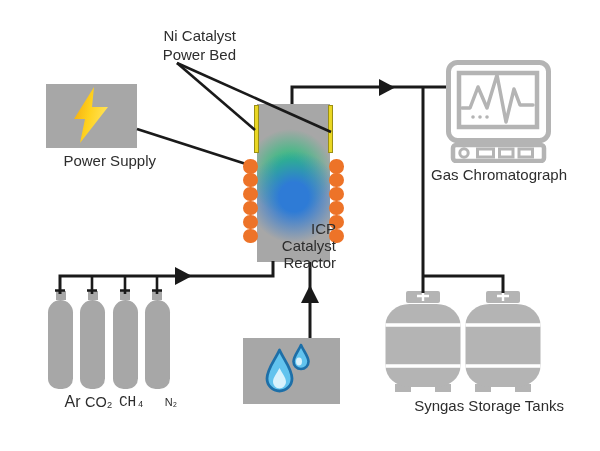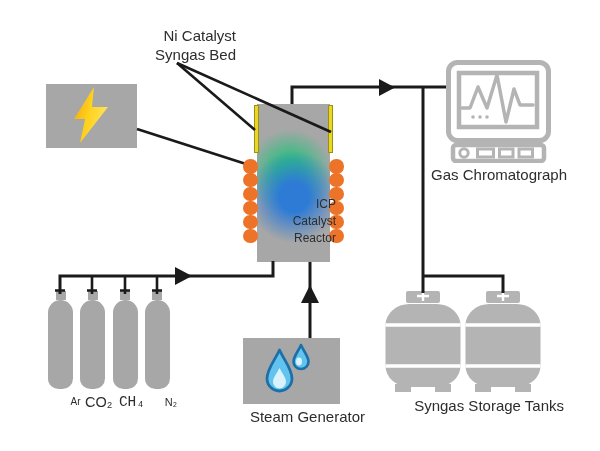--- a/index.html
+++ b/index.html
@@ -27,21 +27,21 @@
     background:radial-gradient(circle closest-side,var(--plasma-green) 0%,var(--plasma-green) 30%,transparent 100%);}
   .plasma.blue{left:-9px;top:47px;width:92px;height:92px;
     background:radial-gradient(circle closest-side,var(--plasma-blue) 0%,var(--plasma-blue) 32%,transparent 100%);}
   .strip{position:absolute;width:5px;height:48px;top:105px;background:var(--catalyst-yellow);
     border:1px solid var(--catalyst-border);z-index:2;}
   .strip.left{left:254px;} .strip.right{left:328px;}
   .coil-col{position:absolute;top:159px;z-index:4;}
   .coil-col.left{left:243px;} .coil-col.right{left:329px;}
   .coil-col i{display:block;width:14.5px;height:14.5px;border-radius:50%;
     background:var(--coil-orange);margin-bottom:-0.6px;}
-  .reactor-label{left:252px;top:196px;width:84px;font-size:12px;line-height:17px;z-index:5;}
+  .reactor-label{left:252px;top:220px;width:84px;font-size:15px;line-height:17px;z-index:5;}
   
   .gc-icon{position:absolute;left:446px;top:60px;z-index:1;}
   .tanks{position:absolute;left:378px;top:288px;z-index:1;}
   .steam-box{left:243px;top:338px;width:97px;height:66px;z-index:1;}
   .droplets{position:absolute;left:262px;top:342px;z-index:2;}
   .cyl{position:absolute;width:25px;height:89px;top:300px;background:var(--box-gray);
     border-radius:13px 13px 11px 11px;z-index:1;}
   .cyl-neck{position:absolute;width:10px;height:9px;top:291px;background:var(--box-gray);z-index:1;}
 </style>
 </head>
@@ -65,34 +65,35 @@
     <path d="M92 294 L92 276 M125 294 L125 276 M157 294 L157 276" stroke="var(--line)" stroke-width="2.6" fill="none"></path>
     <path d="M55 290.5 L65 290.5 M87 290.5 L97 290.5 M120 290.5 L130 290.5 M152 290.5 L162 290.5" stroke="var(--line)" stroke-width="2.4" fill="none"></path>
     <polygon points="175,267 175,285 192,276" fill="var(--line)"></polygon>
 
     <path d="M310 338 L310 262" stroke="var(--line)" stroke-width="3" fill="none"></path>
     <polygon points="301,303 319,303 310,285" fill="var(--line)"></polygon>
   </svg>
 
   <div class="lbl" style="left:116px;top:27px;width:120px;">
     <div>Ni Catalyst</div>
-    <div>Syngas Bed</div>
+    <div>Power Bed</div>
   </div>
 
   <div class="box ps-box"></div>
   <svg class="ps-bolt" width="44" height="58" viewBox="0 0 44 58">
     <defs>
       <linearGradient id="boltGrad" x1="0" y1="0" x2="1" y2="0.35">
         <stop offset="0" style="stop-color:var(--bolt-gold)"></stop>
         <stop offset="0.55" style="stop-color:var(--bolt-yellow)"></stop>
         <stop offset="1" style="stop-color:#ffe257"></stop>
       </linearGradient>
     </defs>
     <polygon points="25,1 5,33 16,33 11,57 39,21 23,21" fill="url(#boltGrad)"></polygon>
   </svg>
+  <div class="lbl" style="left:21px;top:152px;width:135px;">Power Supply</div>
 
   <div class="box reactor">
     <div class="plasma green"></div>
     <div class="plasma blue"></div>
   </div>
   <div class="strip left"></div>
   <div class="strip right"></div>
   <div class="coil-col left">
     <i></i>
       <i></i>
@@ -151,27 +152,26 @@
   <div class="lbl" style="left:394px;top:397px;width:170px;">Syngas Storage Tanks</div>
 
   <div class="cyl" style="left:48px;"></div>
   <div class="cyl-neck" style="left:55.5px;"></div>
   <div class="cyl" style="left:80px;"></div>
   <div class="cyl-neck" style="left:87.5px;"></div>
   <div class="cyl" style="left:113px;"></div>
   <div class="cyl-neck" style="left:120px;"></div>
   <div class="cyl" style="left:145px;"></div>
   <div class="cyl-neck" style="left:152px;"></div>
-  <div class="lbl" style="left:40.5px;top:393px;width:40px;font-size:10px;">Ar</div>
+  <div class="lbl" style="left:40.5px;top:393px;width:40px;font-size:16px;">Ar</div>
   <div class="lbl" style="left:72.5px;top:393px;width:40px;font-size:14.5px;">CO₂</div>
   <div class="lbl" style="left:105px;top:393px;width:40px;font-size:14.5px;font-family:Liberation Mono, monospace;">CH₄</div>
   <div class="lbl" style="left:137px;top:393px;width:40px;font-size:11px;">N₂</div>
 
   <div class="box steam-box"></div>
   <svg class="droplets" width="50" height="54" viewBox="0 0 50 54">
     <path d="M39 3 C36.5 9 31.5 14.5 31.5 19.5 a7.5 7.5 0 0 0 15 0 C46.5 14.5 41.5 9 39 3 Z" fill="var(--droplet-fill)" stroke="var(--droplet-outline)" stroke-width="2.6" stroke-linejoin="round"></path>
     <ellipse cx="37" cy="19.5" rx="3" ry="4" fill="var(--droplet-highlight)"></ellipse>
     <path d="M17.5 8 C13 18 5 27 5 36.5 a12.5 12.5 0 0 0 25 0 C30 27 22 18 17.5 8 Z" fill="var(--droplet-fill)" stroke="var(--droplet-outline)" stroke-width="2.8" stroke-linejoin="round"></path>
     <path d="M17.5 26 C15 31 11 35.5 11 40 a6.5 6.5 0 0 0 13 0 C24 35.5 20 31 17.5 26 Z" fill="var(--droplet-highlight)"></path>
   </svg>
-  <div class="lbl" style="left:215px;top:408px;width:150px;">Steam Generator</div>
 
 </div>
 
 </body></html>

